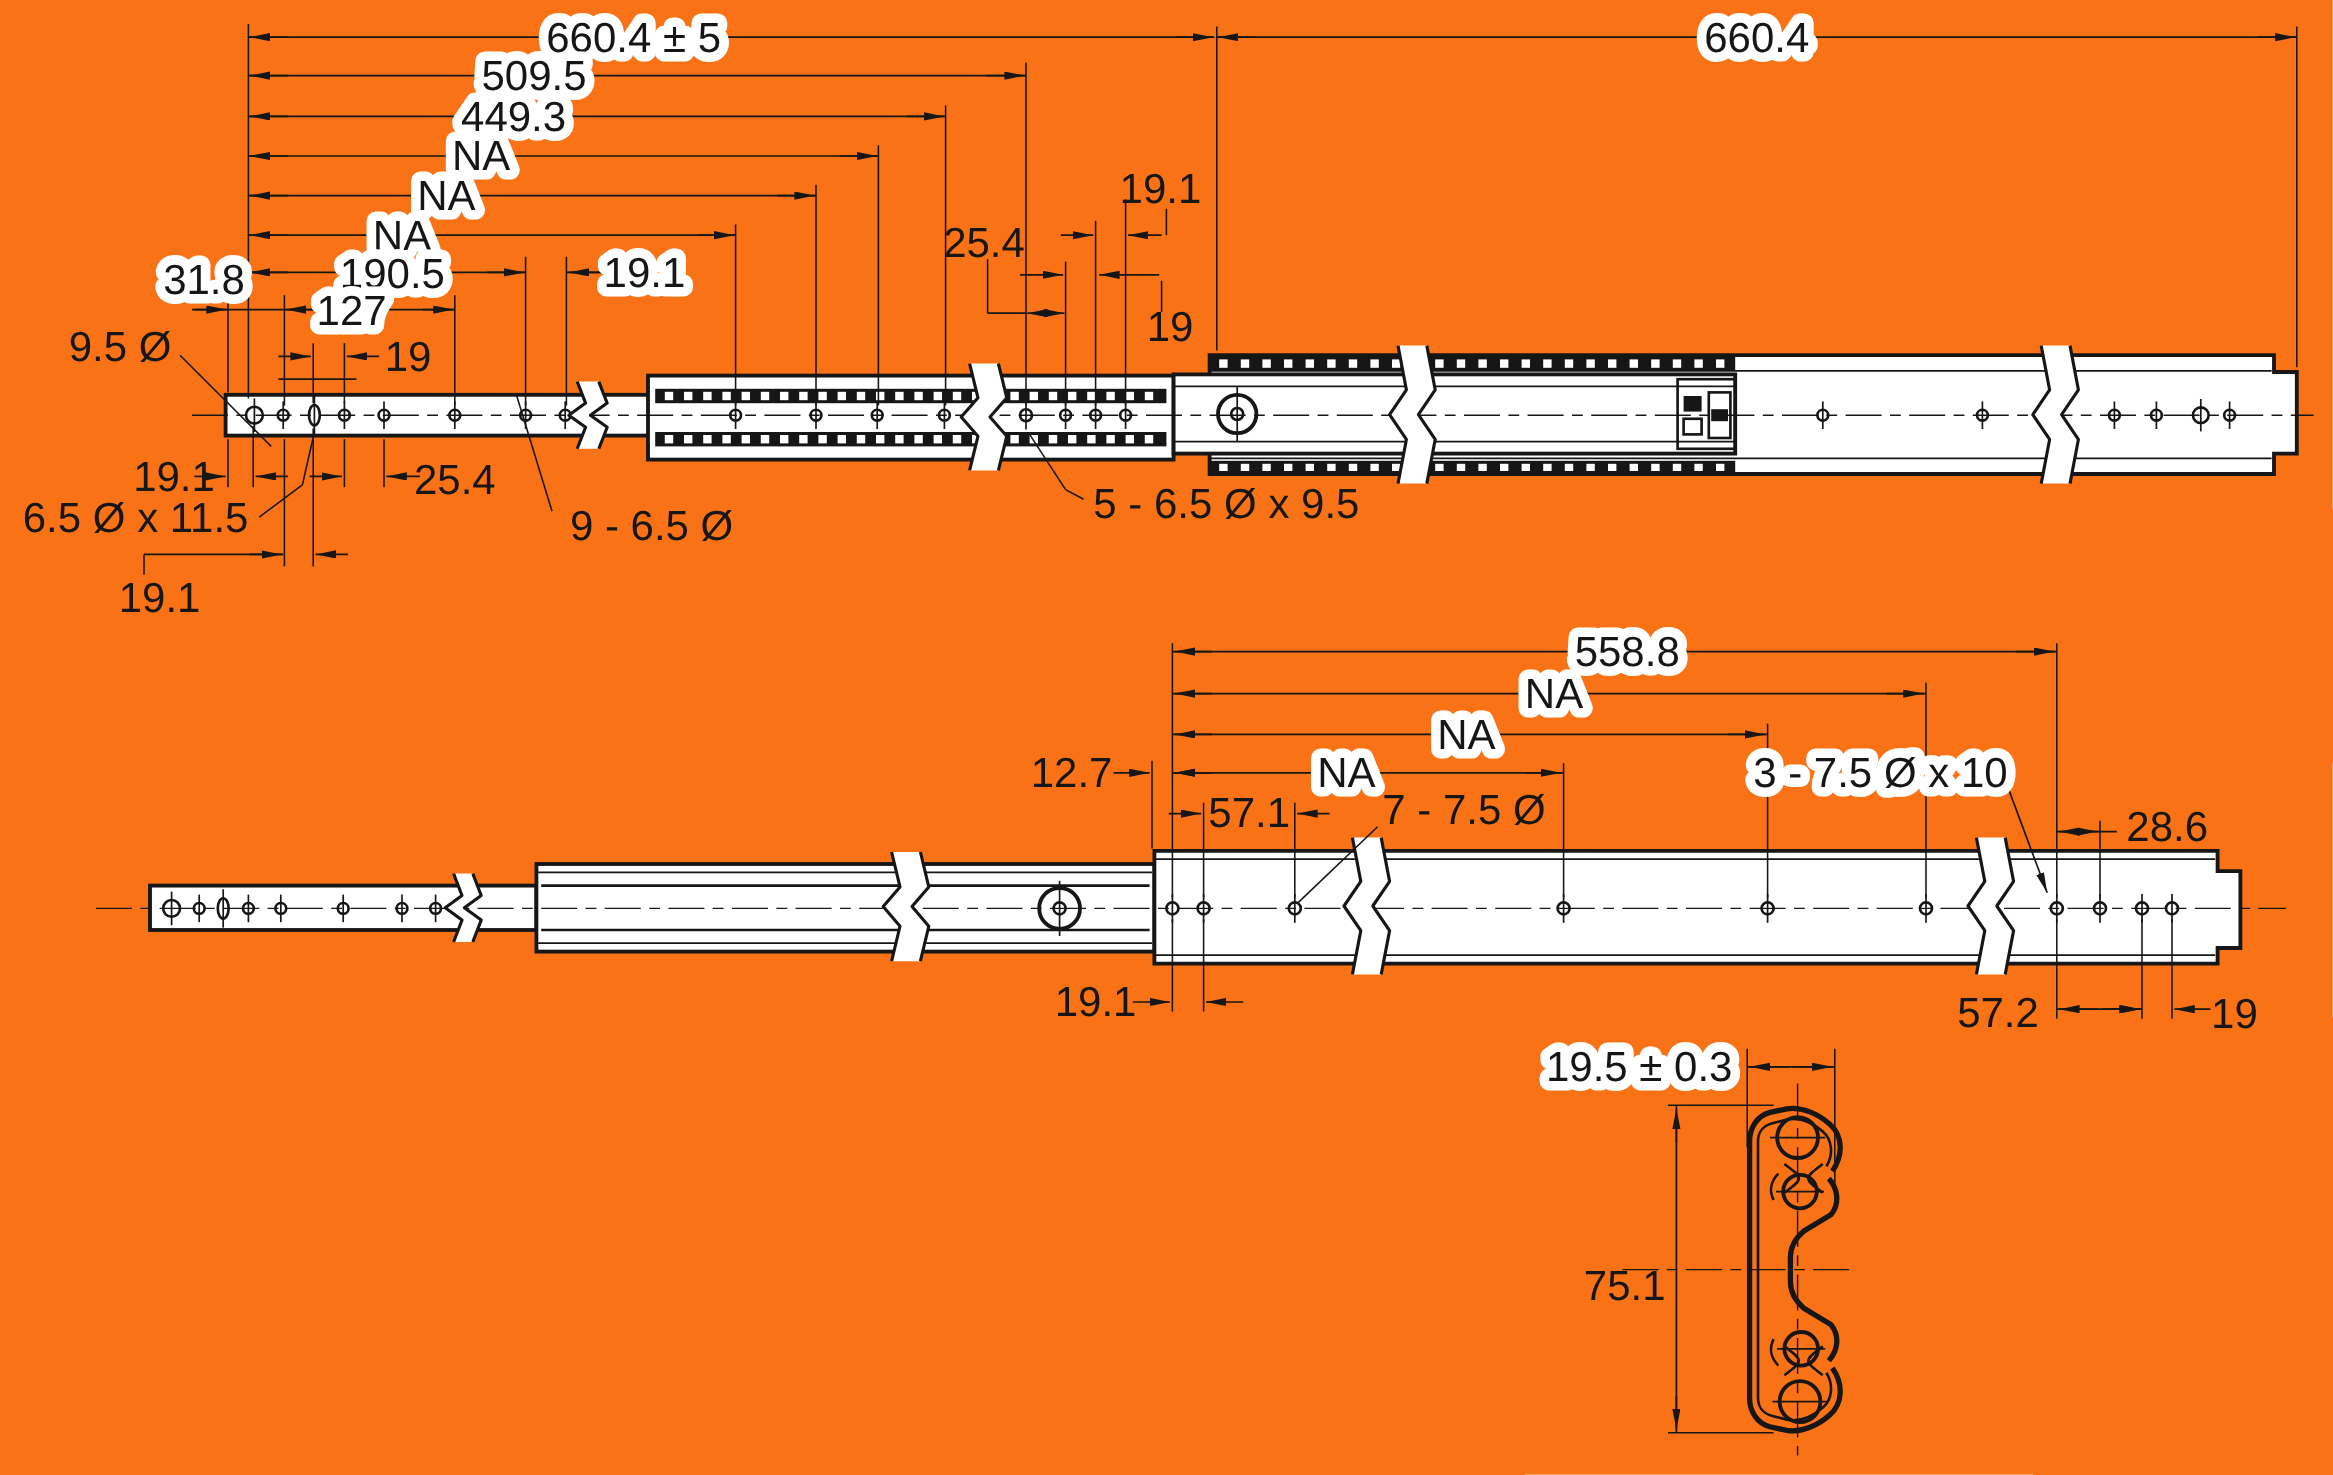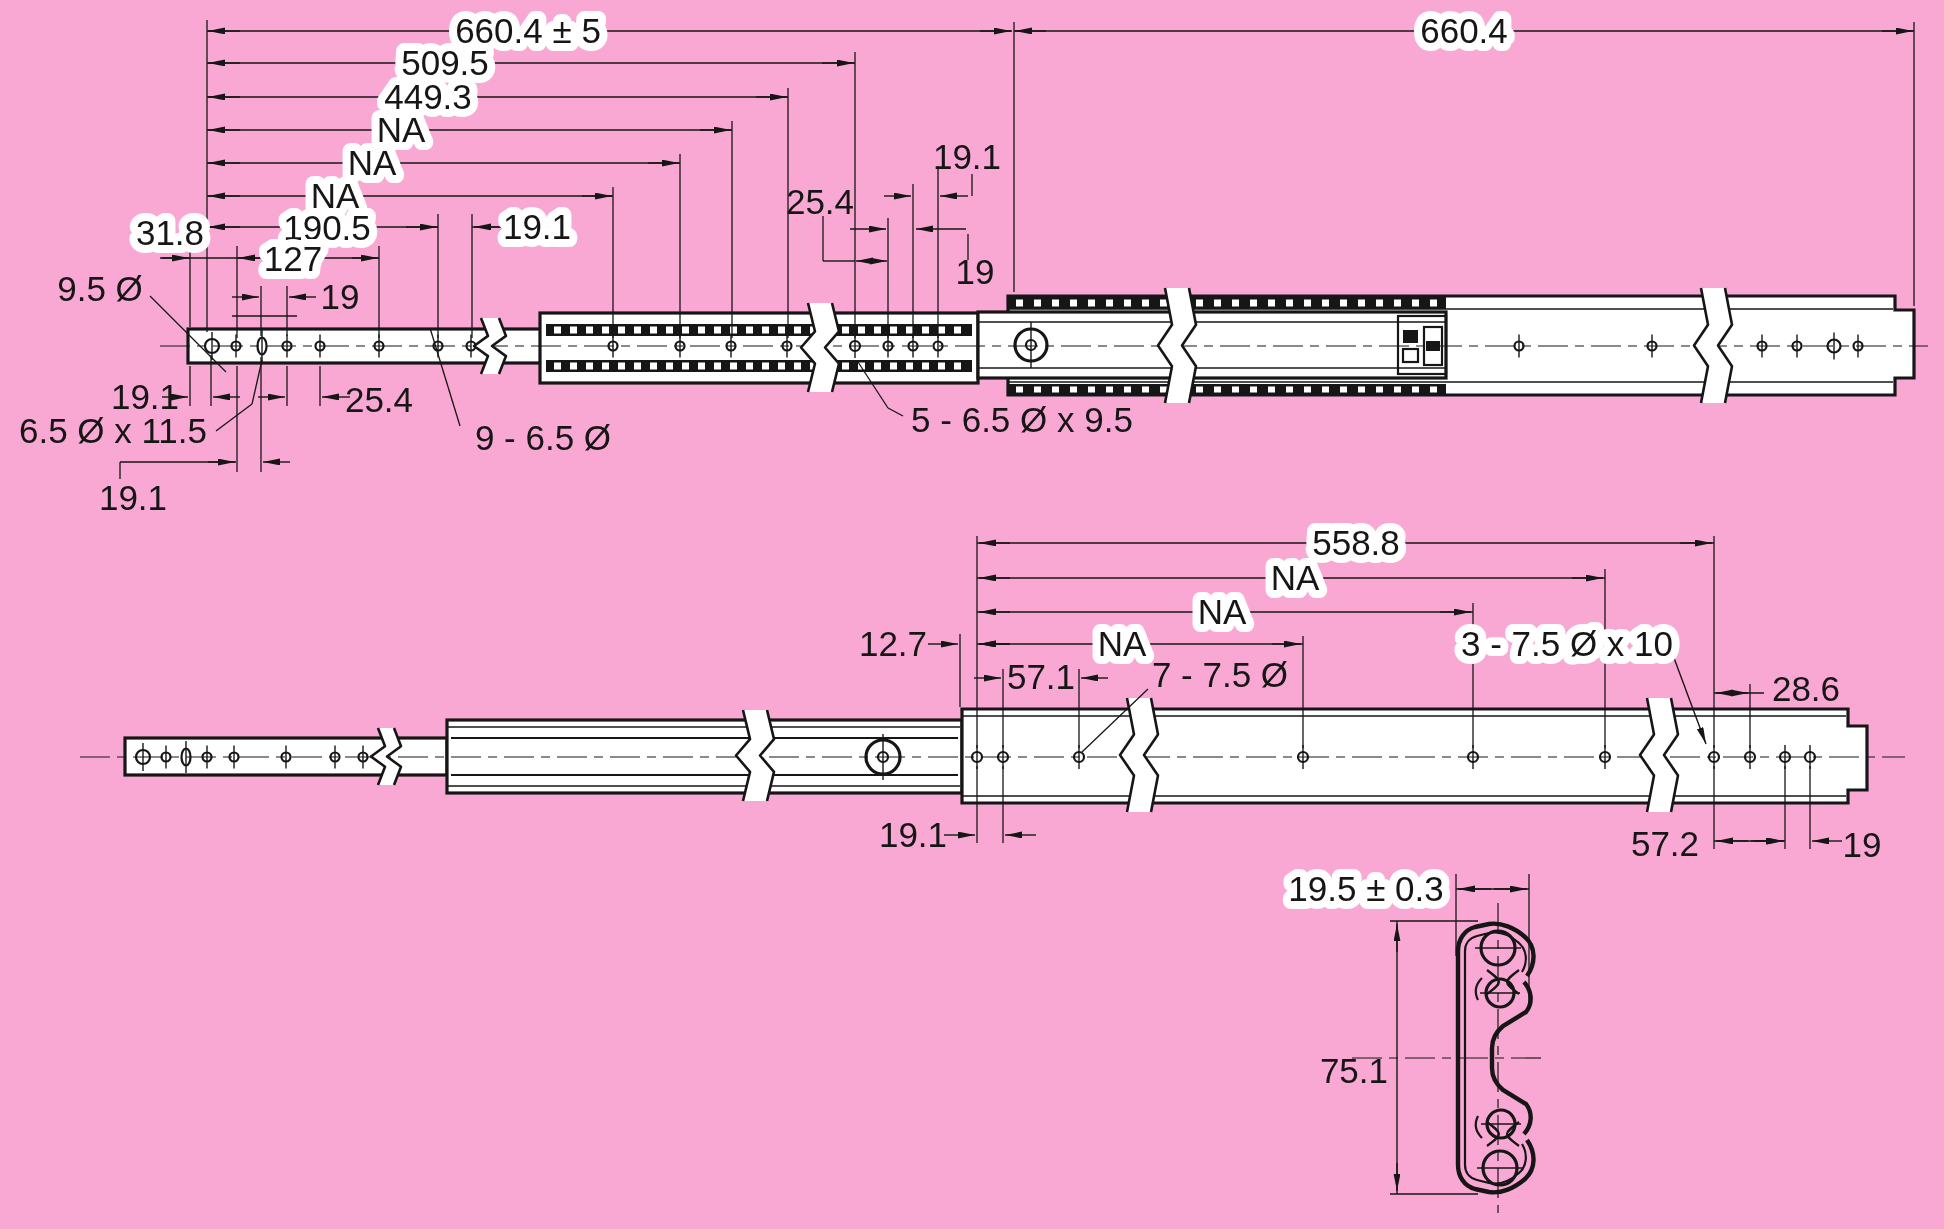--- a/index.html
+++ b/index.html
@@ -1,16 +1,16 @@
 <!DOCTYPE html>
 <html><head>
 <meta charset="utf-8">
 <style>
   html,body{margin:0;padding:0;background:#ffffff;}
-  #stage{width:1944px;height:1229px;background:#f9a8d4;position:relative;overflow:hidden;}
+  #stage{width:1944px;height:1229px;background:#f97316;position:relative;overflow:hidden;}
   svg{display:block;}
   .w1{stroke:#161616;stroke-width:1.4;fill:none;}
   .w2{stroke:#161616;stroke-width:2.2;fill:none;}
   .w3{stroke:#161616;stroke-width:3.2;fill:none;}
   .w4{stroke:#161616;stroke-width:4.4;fill:none;}
   .wfill{stroke:#161616;stroke-width:3.2;fill:#ffffff;}
   .ext{stroke:#161616;stroke-width:1.3;fill:none;}
   .dim{stroke:#161616;stroke-width:1.4;fill:none;}
   .cl{stroke:#161616;stroke-width:1.2;stroke-dasharray:30 7 9 7;fill:none;}
   .brk{stroke:#161616;stroke-width:2.6;fill:none;stroke-linejoin:round;}

